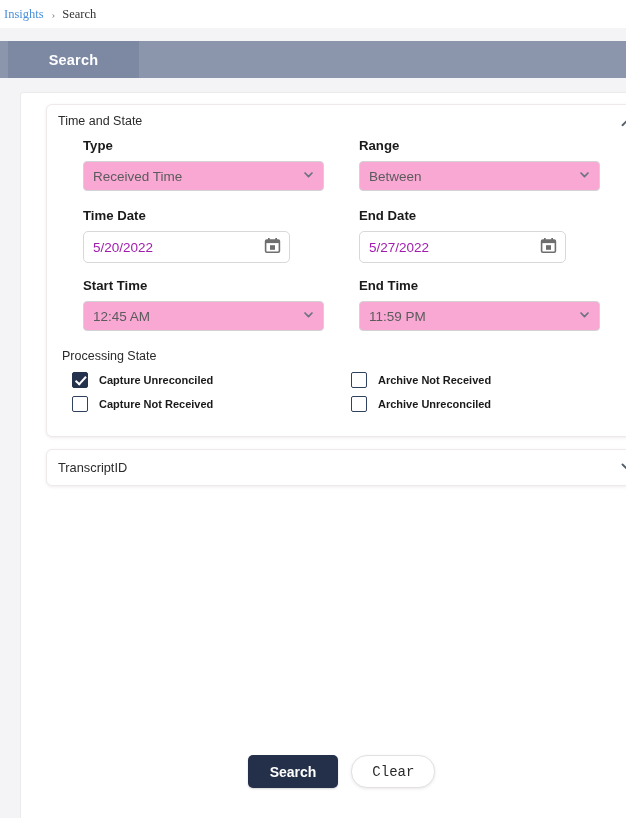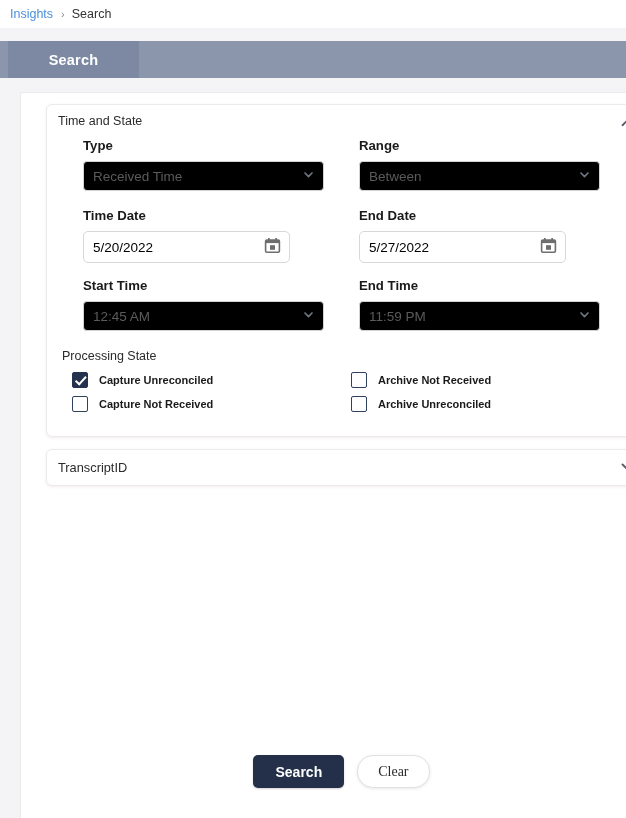--- a/index.html
+++ b/index.html
@@ -10,22 +10,23 @@
     font-family: "Liberation Sans", sans-serif;
     overflow: hidden;
   }
 
   
   .breadcrumb-bar {
     height: 28px;
     background: #ffffff;
     display: flex;
     align-items: center;
-    padding-left: 10px;
+    padding-left: 4px;
     font-size: 12.5px;
+    font-family: Liberation Serif, serif;
   }
   .crumb-link { color: #4a90d9; }
   .crumb-sep {
     color: #8a8a8a;
     margin: 0 7px 0 8px;
     font-size: 11px;
   }
   .crumb-current { color: #333333; }
 
   
@@ -110,21 +111,21 @@
     color: #1a1a1a;
     margin-bottom: 8px;
     display: block;
   }
 
   .sel {
     width: 241px;
     height: 30px;
     border: 1px solid #d3d3d3;
     border-radius: 4px;
-    background: #000000;
+    background: #f9a8d4;
     display: flex;
     align-items: center;
     padding: 0 9px;
     position: relative;
     font-size: 13.5px;
     color: #5b5b5b;
     cursor: pointer;
   }
   .sel .caret {
     position: absolute;
@@ -138,21 +139,21 @@
     width: 207px;
     height: 32px;
     border: 1px solid #d8d8d8;
     border-radius: 5px;
     background: #ffffff;
     display: flex;
     align-items: center;
     padding: 0 9px;
     position: relative;
     font-size: 13.5px;
-    color: #000000;
+    color: #a21caf;
     cursor: text;
     margin-bottom: 15px;
   }
   .cal-ico {
     position: absolute;
     right: 8px;
     top: 50%;
     transform: translateY(-50%);
     cursor: pointer;
   }
@@ -247,21 +248,21 @@
   .btn-secondary {
     background: #ffffff;
     color: #2b2b2b;
     font-size: 14px;
     border: 1px solid #e2e0e0;
     border-radius: 16px;
     padding: 0 20px;
     height: 33px;
     cursor: pointer;
     box-shadow: 0 1px 3px rgba(120,100,100,.15);
-    font-family: Liberation Serif, serif;
+    font-family: Liberation Mono, monospace;
   }
 </style>
 </head>
 <body>
 
 <div class="breadcrumb-bar">
   <span class="crumb-link">Insights</span>
   <span class="crumb-sep">›</span>
   <span class="crumb-current">Search</span>
 </div>

